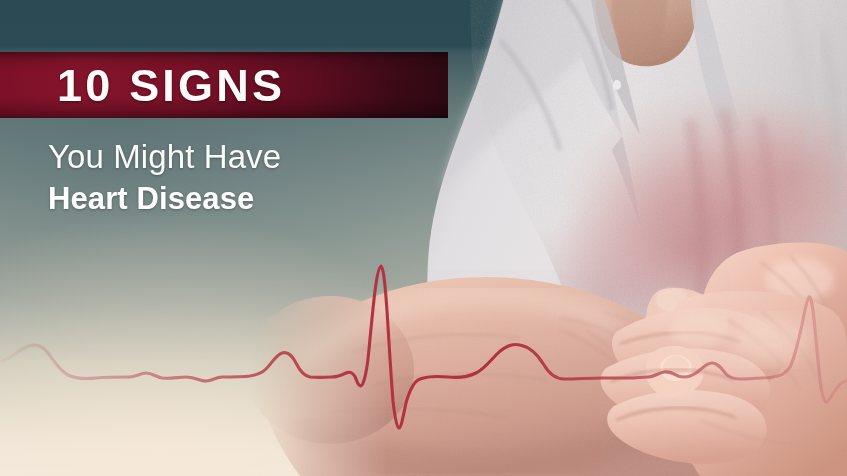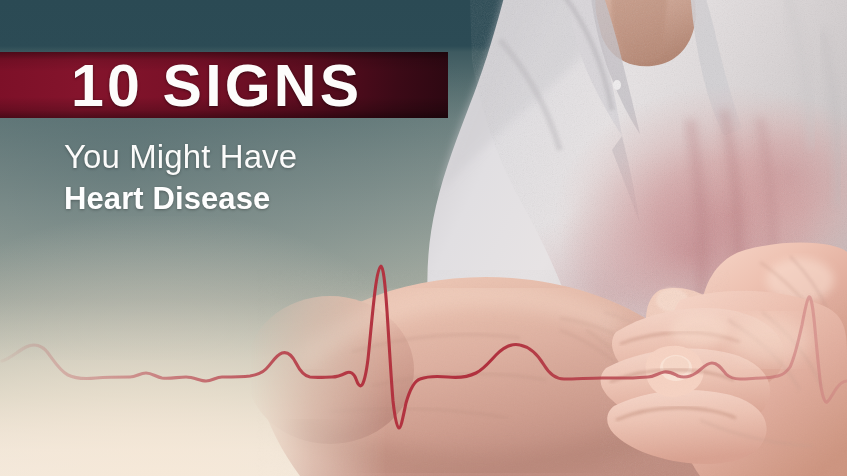--- a/index.html
+++ b/index.html
@@ -91,34 +91,33 @@
         #84142c 18%,
         #7a1128 42%,
         #5e0d20 68%,
         #3c0a17 88%,
         #2d0812 100%);
   }
   .banner-title {
     position: absolute;
     left: 57px;
     top: 62px;
-    font-size: 59px;
+    font-size: 45px;
     font-weight: 700;
     color: #fdfcfb;
     letter-spacing: 3.2px;
     line-height: 48px;
     white-space: nowrap;
     text-shadow: 0 1px 3px rgba(0,0,0,.45);
-    margin-left: 14px;
   }
 
   
   .subtitle {
     position: absolute;
-    left: 64px;
+    left: 48px;
     top: 136px;
     line-height: 42px;
     white-space: nowrap;
     text-shadow: 0 1px 3px rgba(0,0,0,.30);
   }
   .subtitle-line1 {
     display: block;
     font-size: 33px;
     font-weight: 400;
     color: #fbfbfa;

